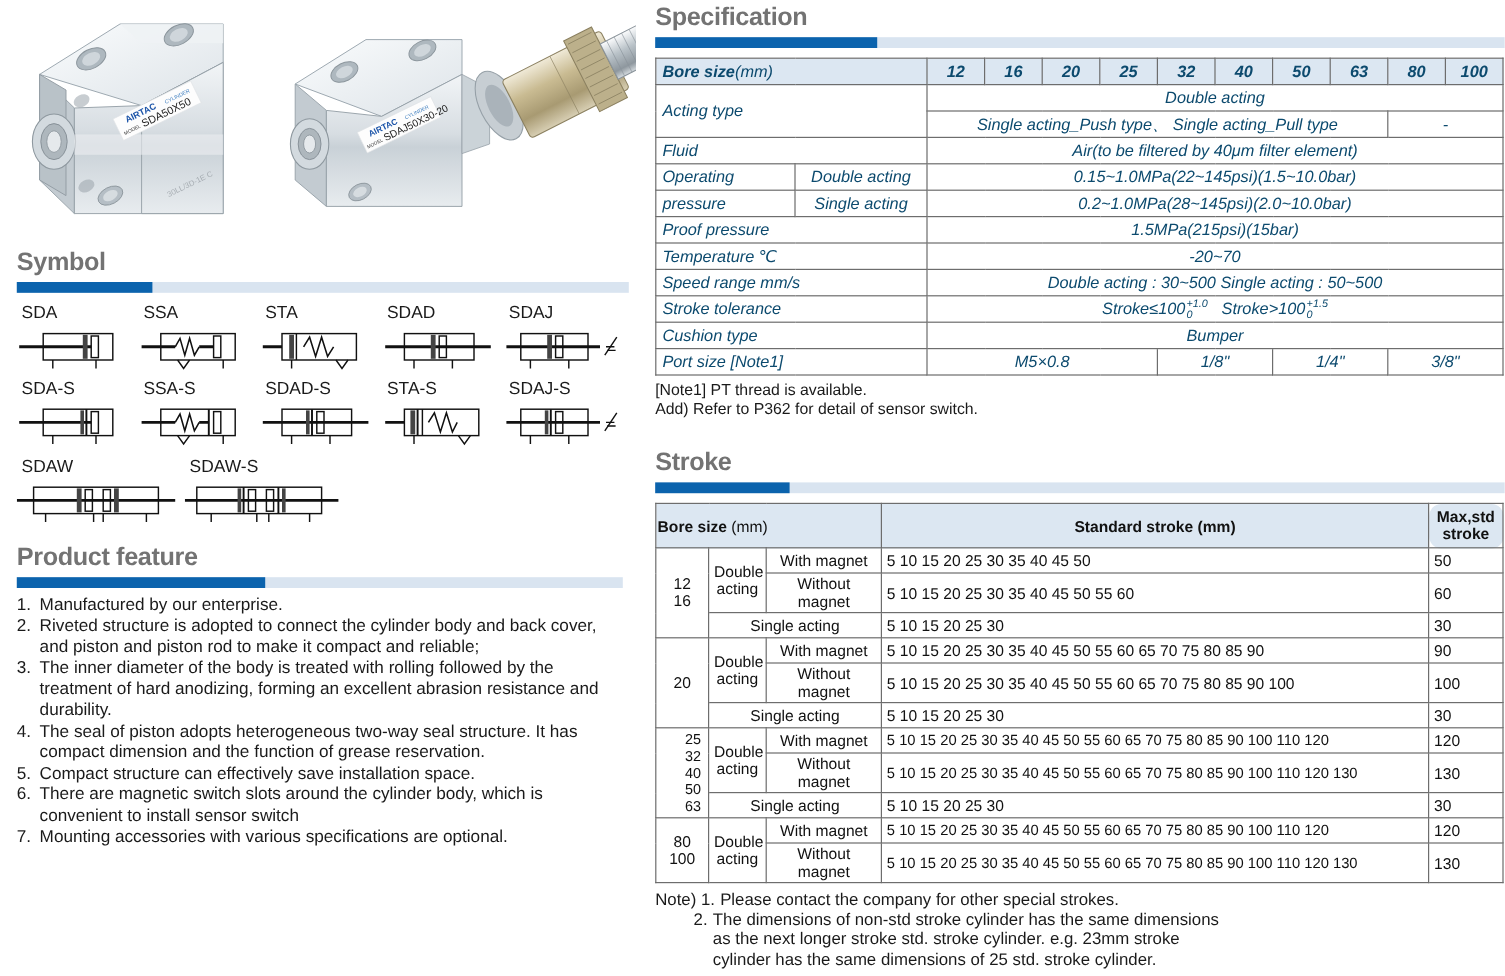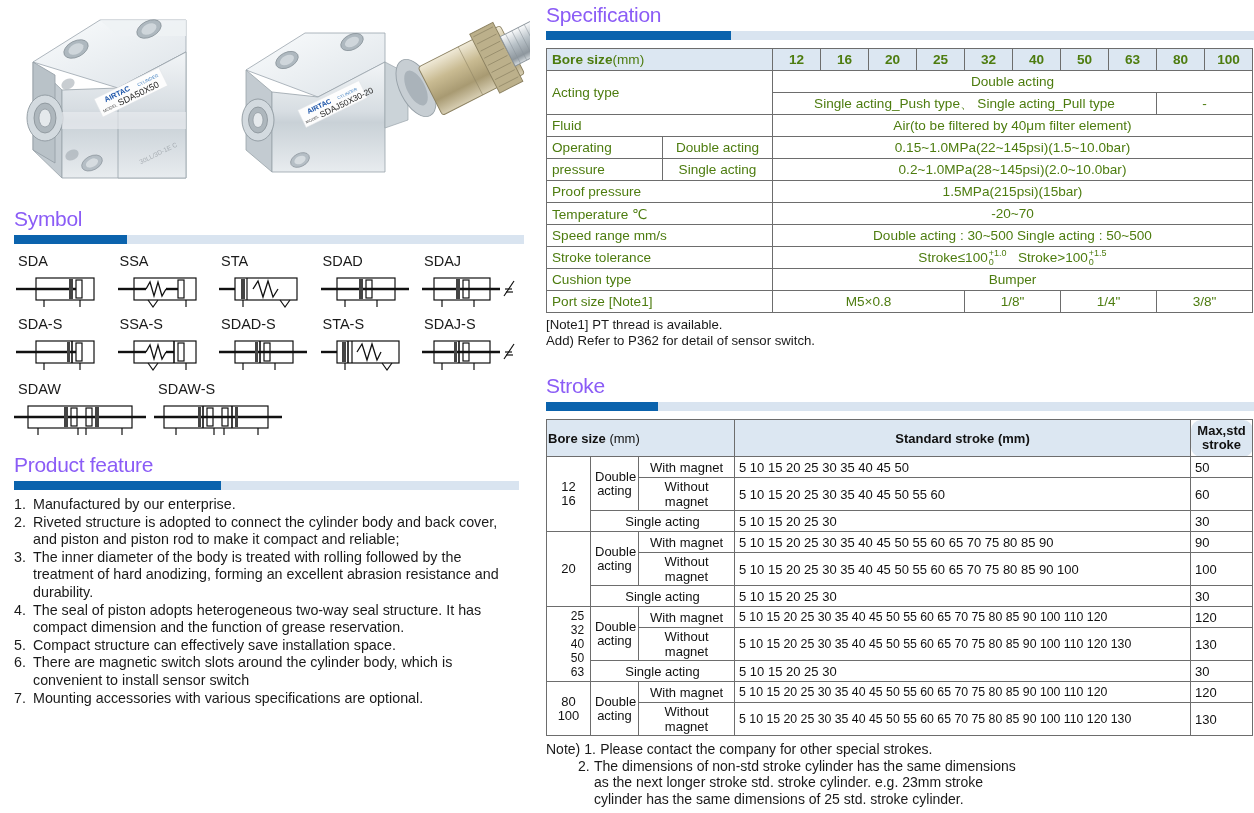--- a/index.html
+++ b/index.html
@@ -6,21 +6,21 @@
   body{
     width:1254px;height:813px;background:#ffffff;
     font-family:"Liberation Sans","DejaVu Sans",sans-serif;
     color:#1a1a1a;overflow:hidden;position:relative;
   }
   .page{position:relative;width:1254px;height:813px;}
   .col-left{position:absolute;left:0;top:0;width:530px;height:813px;}
   .col-right{position:absolute;left:530px;top:0;width:724px;height:813px;}
 
   
-  .sec-head{font-size:21px;font-weight:normal;letter-spacing:-0.3px;color:#8b5cf6;line-height:1.05;}
+  .sec-head{font-size:21px;font-weight:bold;letter-spacing:-0.3px;color:#737373;line-height:1.05;}
   .sec-bar{height:9px;margin-top:5px;background:#d9e4f0;position:relative;}
   .sec-bar::before{content:"";position:absolute;left:0;top:0;bottom:0;width:120px;background:#0b63ad;}
   .sec-bar.w-sp::before{width:185px;}
   .sec-bar.w-st::before{width:112px;}
   .sec-bar.w-sym::before{width:113px;}
   .sec-bar.w-pf::before{width:207px;}
 
   
   .photos{position:relative;height:208px;width:530px;}
 
@@ -36,21 +36,21 @@
   .feat-list{margin:6px 0 0 0;padding:0;list-style:none;font-size:14.3px;line-height:17.6px;}
   .feat-list li{display:flex;margin-bottom:0px;}
   .feat-num{width:19px;flex:0 0 19px;text-align:left;}
   .feat-txt{flex:1;}
 
   
   table{border-collapse:collapse;font-size:13.6px;}
   .spec-tbl{width:706px;margin-top:8px;table-layout:fixed;}
   .spec-tbl td,.spec-tbl th{
     border:1px solid #6d6d6d;padding:1px 3px;height:19px;
-    text-align:center;vertical-align:middle;font-weight:normal;color:#4d7c0f;
+    text-align:center;vertical-align:middle;font-weight:normal;color:#0c4a6e;font-style:italic;
   }
   .spec-tbl .lbl{text-align:left;padding-left:5px;}
   .spec-tbl thead td{background:#dce7f2;font-weight:bold;}
   .spec-tbl thead td.lbl{font-weight:bold;}
   .hdr-unit{font-weight:normal;}
   .supfrac{display:inline-block;vertical-align:middle;font-size:9px;line-height:9px;text-align:left;margin-left:1px;}
   .supfrac span{display:block;}
 
   .notes{font-size:13.2px;line-height:16px;margin-top:4px;}
 

